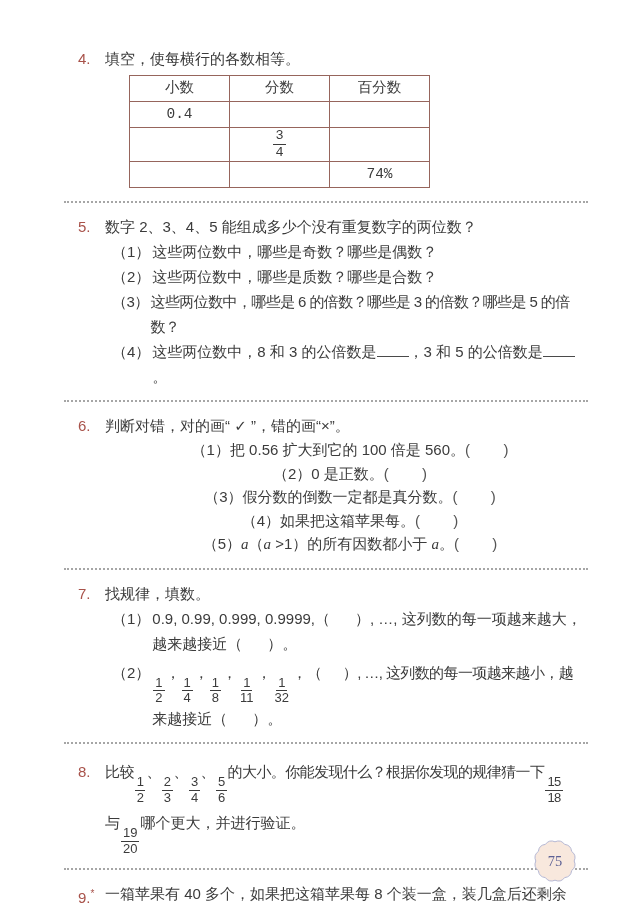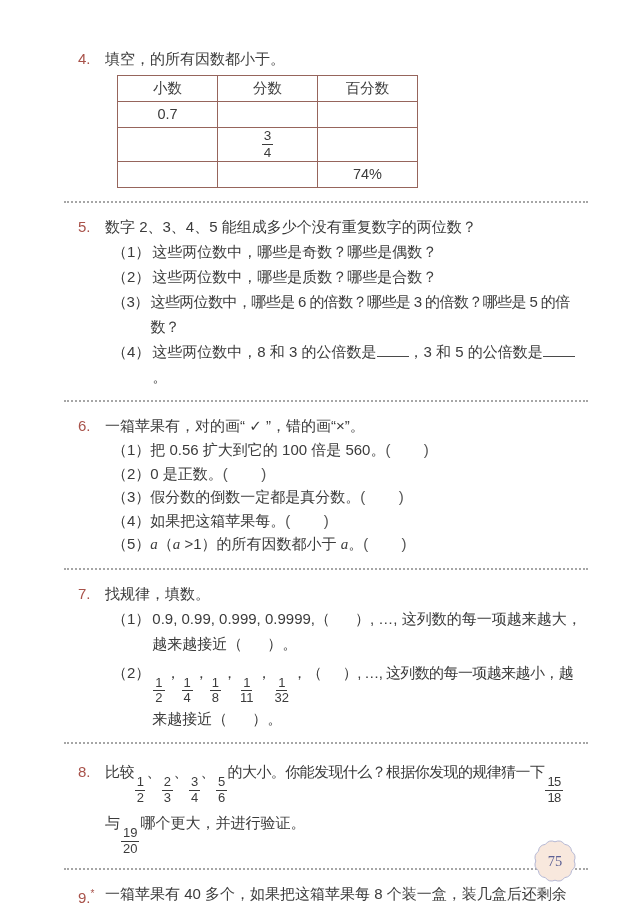--- a/index.html
+++ b/index.html
@@ -18,28 +18,28 @@
   .q-num{
     width:27px;flex-shrink:0;margin-left:14px;
     color:#a8524a;font-size:15px;line-height:25px;
   }
   .q-num sup{color:#a8524a;font-size:10px;}
   .q-body{flex:1;line-height:25px;}
   .q-title{line-height:25px;}
   .sub{display:flex;padding-left:7px;line-height:25px;}
   .sub-label{flex-shrink:0;margin-right:2px;}
   .sub-text{flex:1;}
-  .tf-row{display:flex;justify-content:flex-start;padding-left:7px;line-height:23.5px;}
+  .tf-row{display:flex;justify-content:center;padding-left:7px;line-height:23.5px;}
   .tf-bracket{white-space:pre;color:#555;}
   .ws-pre{white-space:pre;}
   .dotted{border-top:2px dotted #a6a6a6;height:0;margin:11px 0;}
   
   table.conv{
-    border-collapse:collapse;margin:4px 0 2px 12px;
-    table-layout:fixed;width:301px;
+    border-collapse:collapse;margin:4px 0 2px 24px;
+    table-layout:fixed;width:301px;font-family:Liberation Mono, monospace;
   }
   table.conv th,table.conv td{
     border:1px solid #96655c;text-align:center;
     font-weight:normal;font-size:14.5px;padding:0;
   }
   table.conv th{height:23px;}
   td.h22{height:23px;}
   td.h32{height:33px;}
   
   .frac{
@@ -61,30 +61,30 @@
   }
 </style>
 </head>
 <body>
 
 <div class="page">
 
   <section class="question">
     <span class="q-num">4.</span>
     <div class="q-body">
-      <div class="q-title">填空，的所有因数都小于。</div>
+      <div class="q-title">填空，使每横行的各数相等。</div>
       <table class="conv">
         <tbody>
             <tr>
           <th>小数</th>
           <th>分数</th>
           <th>百分数</th>
         </tr>
         <tr>
-          <td class="h22">0.7</td>
+          <td class="h22">0.4</td>
           <td class="h22"></td>
           <td class="h22"></td>
         </tr>
         <tr>
           <td class="h32"></td>
           <td class="h32">
             <span class="frac frac-lg" style="vertical-align:middle">
                   <span class="fnum">3</span>
                   <span class="fden">4</span>
                 </span>
@@ -124,21 +124,21 @@
         <span class="sub-text"><span>这些两位数中，8 和 3 的公倍数是</span><span class="blank"></span><span>，3 和 5 的公倍数是</span><span class="blank"></span><span>。</span></span>
       </div>
     </div>
   </section>
 
   <div class="dotted"></div>
 
   <section class="question">
     <span class="q-num">6.</span>
     <div class="q-body">
-      <div class="q-title">一箱苹果有，对的画“ ✓ ”，错的画“×”。</div>
+      <div class="q-title">判断对错，对的画“ ✓ ”，错的画“×”。</div>
       <div class="tf-row">
         <span><span>（1）</span><span>把 0.56 扩大到它的 100 倍是 560。</span></span>
         <span class="tf-bracket">(        )</span>
       </div>
       <div class="tf-row">
         <span><span>（2）</span><span>0 是正数。</span></span>
         <span class="tf-bracket">(        )</span>
       </div>
       <div class="tf-row">
         <span><span>（3）</span><span>假分数的倒数一定都是真分数。</span></span>

